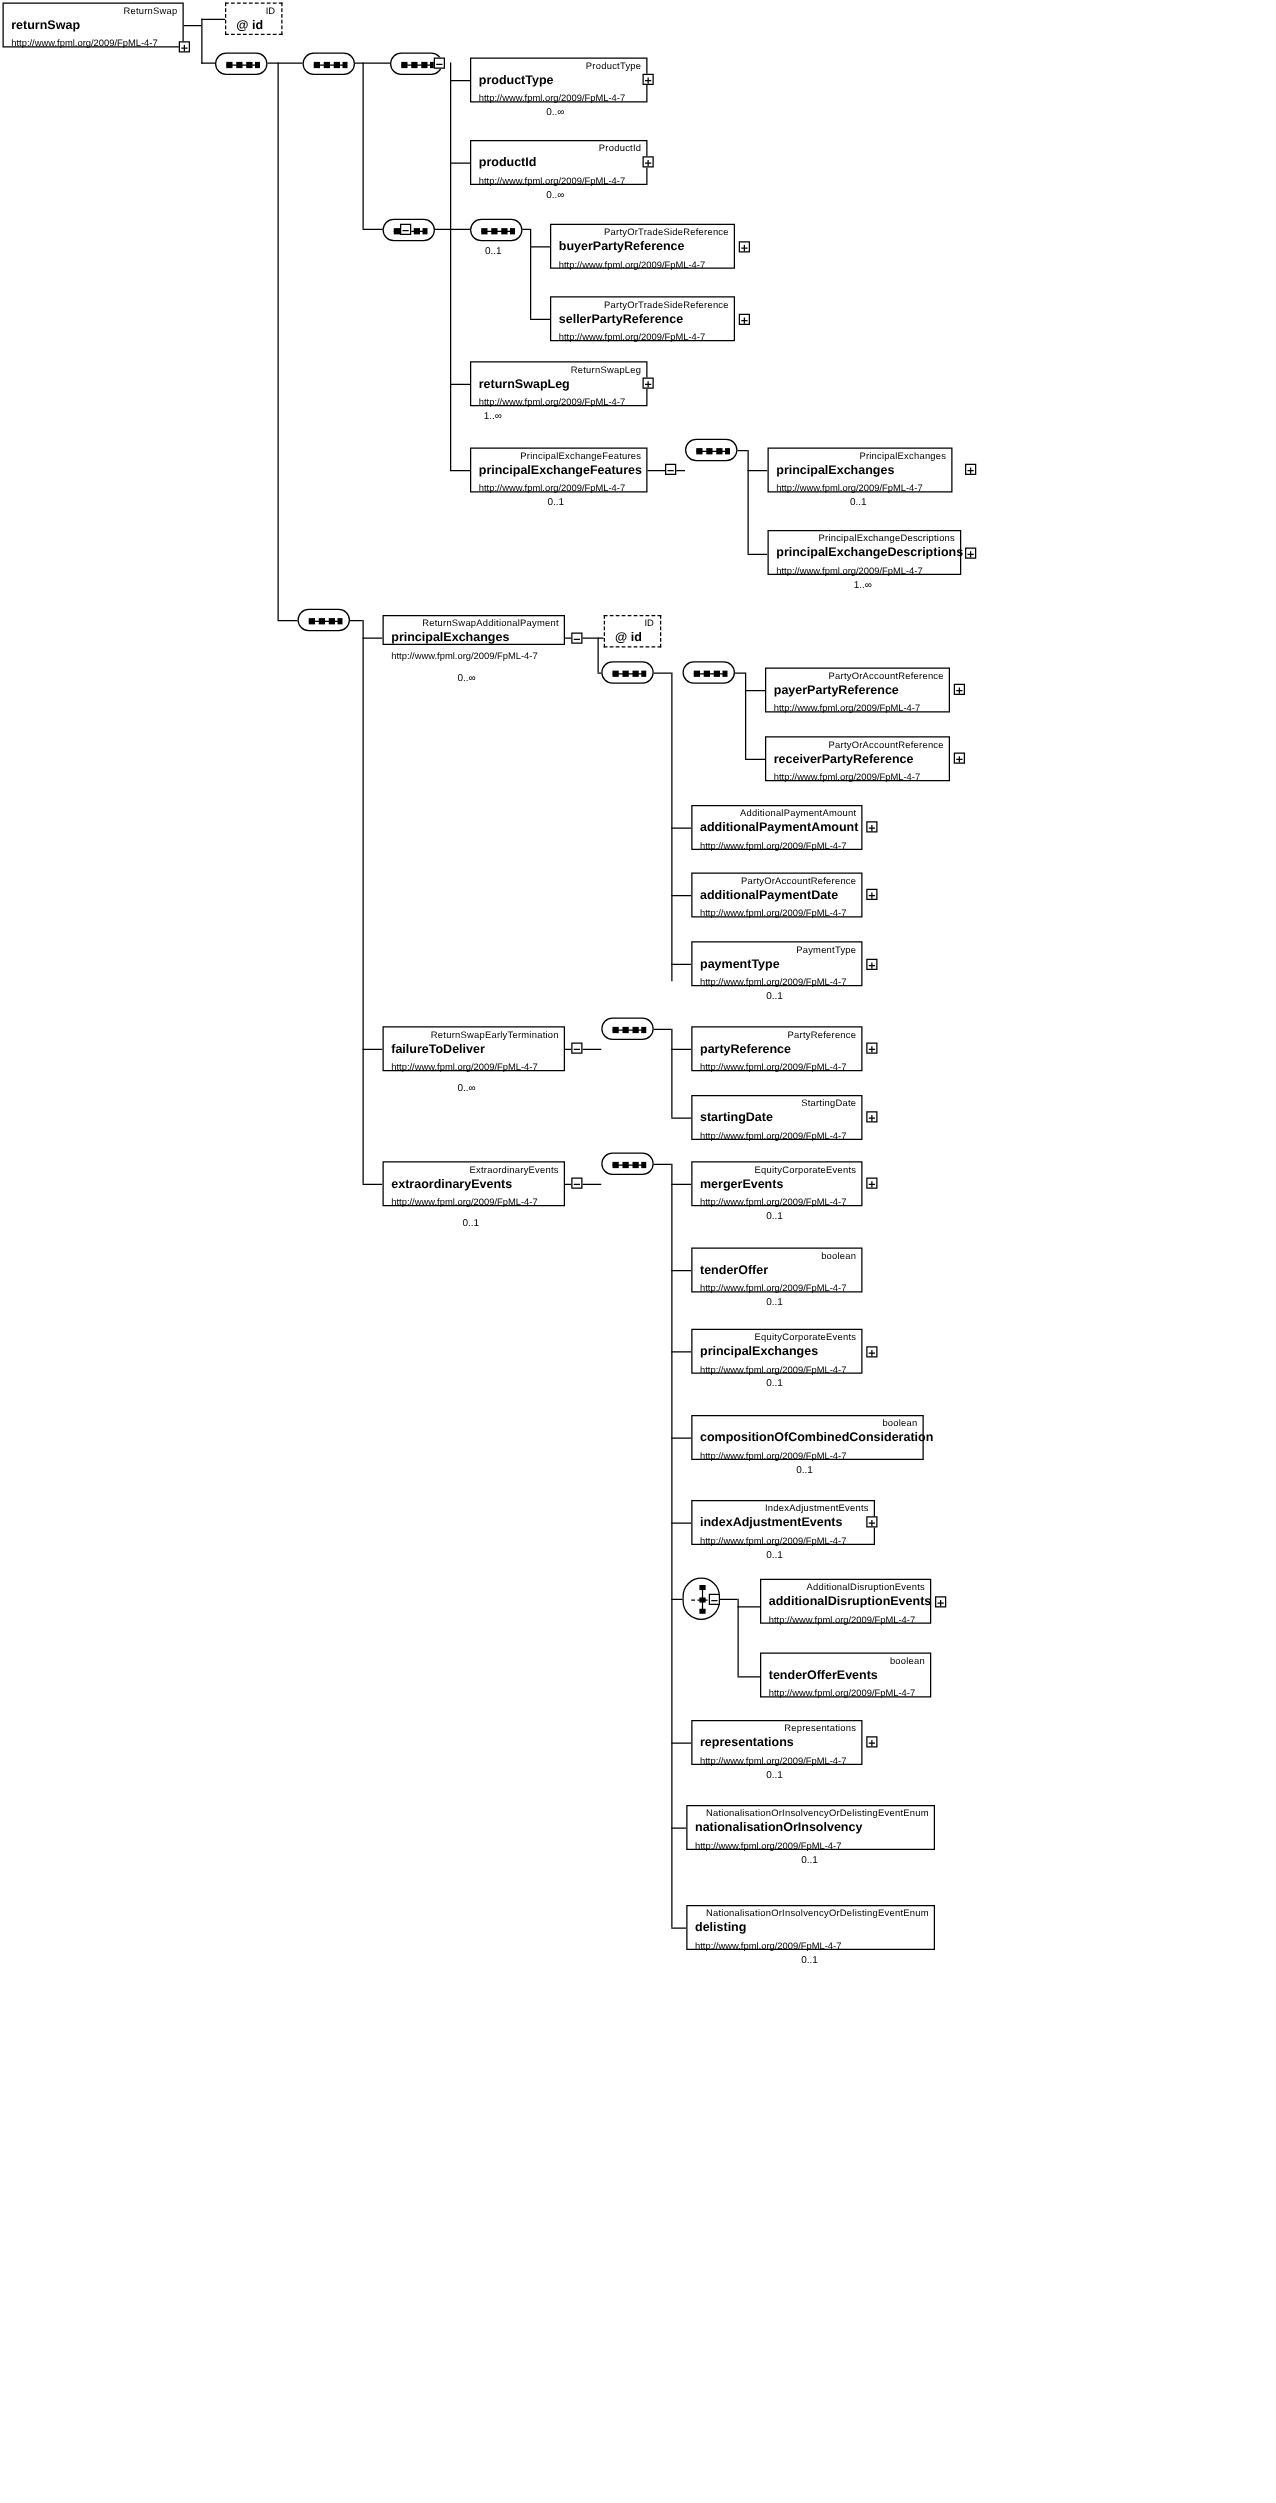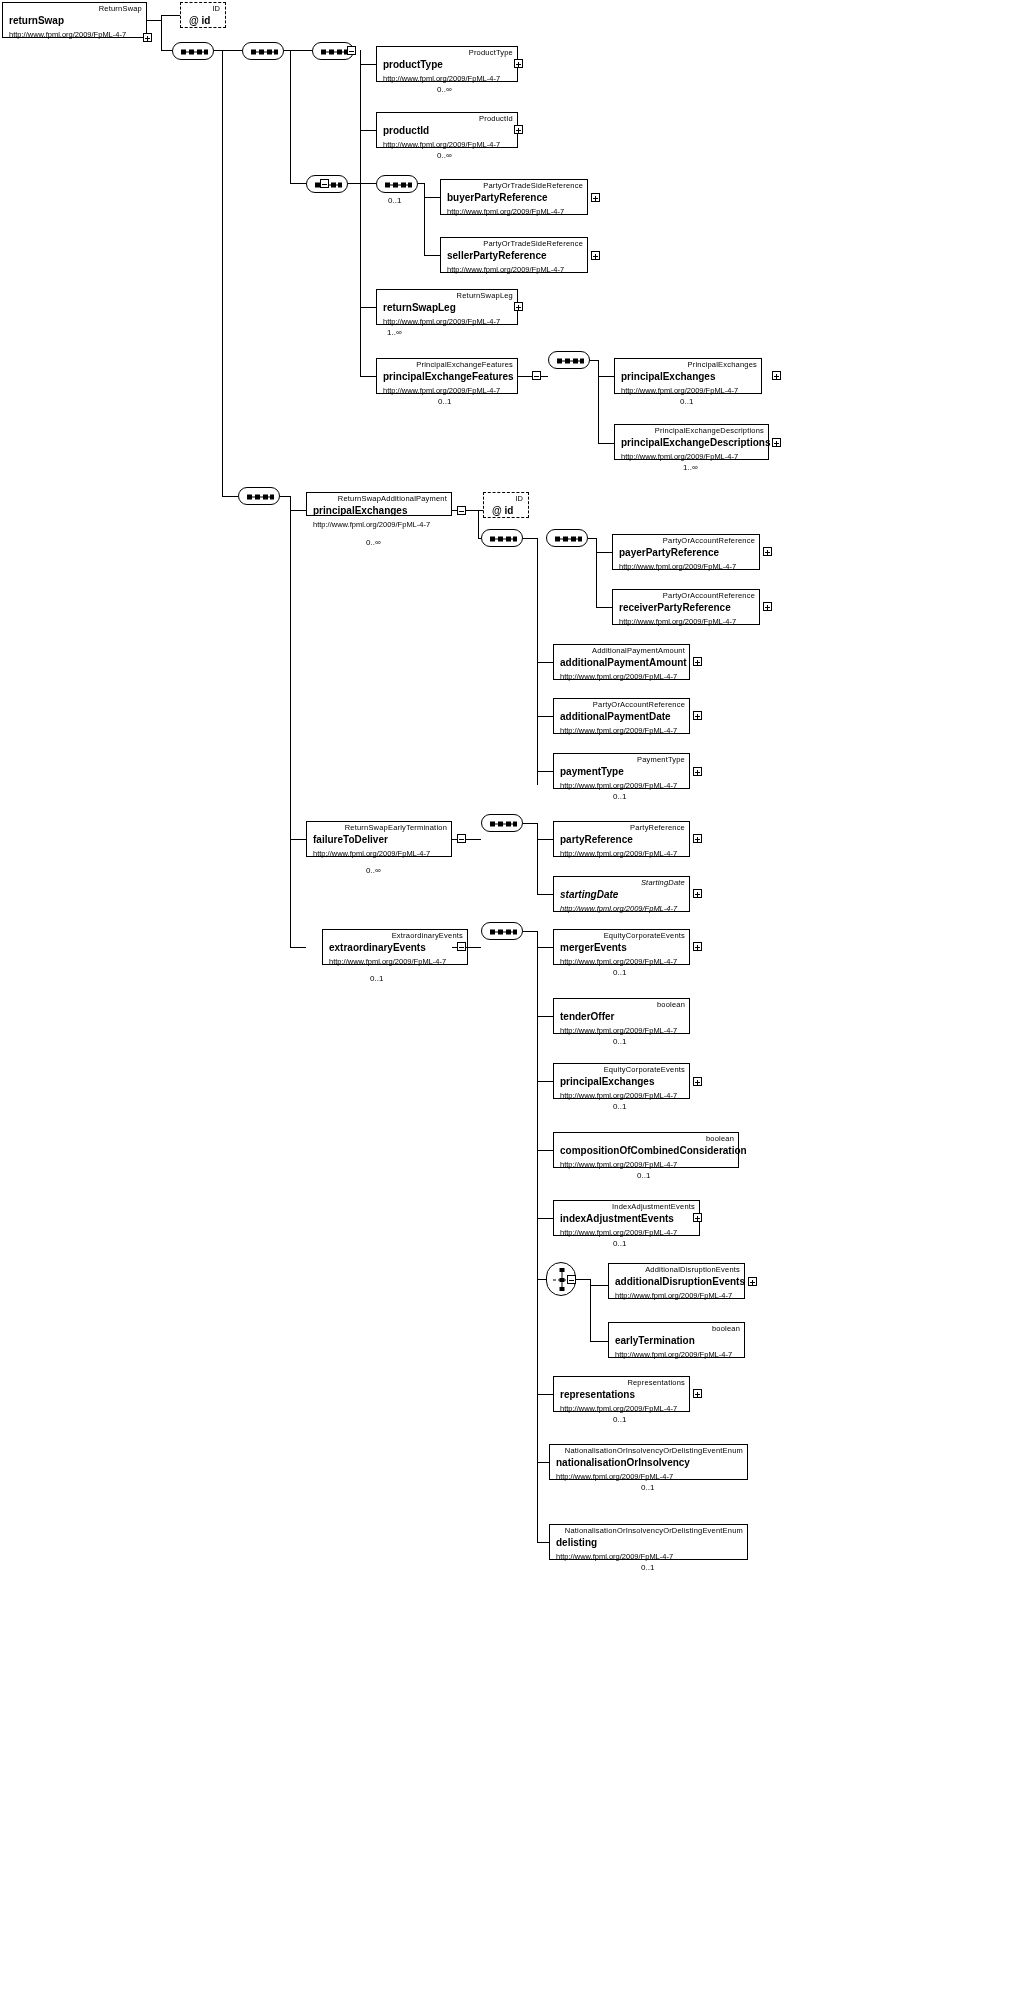--- a/index.html
+++ b/index.html
@@ -337,28 +337,28 @@
   <div class="ln h" style="left:537px;top:839px;width:16px;"></div>
   <div class="ln h" style="left:537px;top:894px;width:16px;"></div>
 
   <div class="node" style="left:553px;top:821px;width:137px;height:36px;">
     <div class="type">PartyReference</div>
     <div class="name">partyReference</div>
     <div class="ns">http://www.fpml.org/2009/FpML-4-7</div>
   </div>
   <div class="plus" style="left:693px;top:834px;"></div>
 
-  <div class="node" style="left:553px;top:876px;width:137px;height:36px;font-style:italic;">
+  <div class="node" style="left:553px;top:876px;width:137px;height:36px;">
     <div class="type">StartingDate</div>
     <div class="name">startingDate</div>
     <div class="ns">http://www.fpml.org/2009/FpML-4-7</div>
   </div>
   <div class="plus" style="left:693px;top:889px;"></div>
 
-  <div class="node" style="left:322px;top:929px;width:146px;height:36px;">
+  <div class="node" style="left:306px;top:929px;width:146px;height:36px;">
     <div class="type">ExtraordinaryEvents</div>
     <div class="name">extraordinaryEvents</div>
     <div class="ns">http://www.fpml.org/2009/FpML-4-7</div>
   </div>
   <div class="minus" style="left:457px;top:942px;"></div>
   <div class="card" style="left:370px;top:974px;">0..1</div>
   <div class="ln h" style="left:452px;top:947px;width:5px;"></div>
   <div class="ln h" style="left:466px;top:947px;width:15px;"></div>
 
   <div class="conn" style="left:481px;top:922px;">
@@ -439,21 +439,21 @@
 
   <div class="node" style="left:608px;top:1263px;width:137px;height:36px;">
     <div class="type">AdditionalDisruptionEvents</div>
     <div class="name">additionalDisruptionEvents</div>
     <div class="ns">http://www.fpml.org/2009/FpML-4-7</div>
   </div>
   <div class="plus" style="left:748px;top:1277px;"></div>
 
   <div class="node" style="left:608px;top:1322px;width:137px;height:36px;">
     <div class="type">boolean</div>
-    <div class="name">earlyTermination</div>
+    <div class="name">tenderOfferEvents</div>
     <div class="ns">http://www.fpml.org/2009/FpML-4-7</div>
   </div>
 
   <div class="node" style="left:553px;top:1376px;width:137px;height:36px;">
     <div class="type">Representations</div>
     <div class="name">representations</div>
     <div class="ns">http://www.fpml.org/2009/FpML-4-7</div>
   </div>
   <div class="plus" style="left:693px;top:1389px;"></div>
   <div class="card" style="left:613px;top:1415px;">0..1</div>

